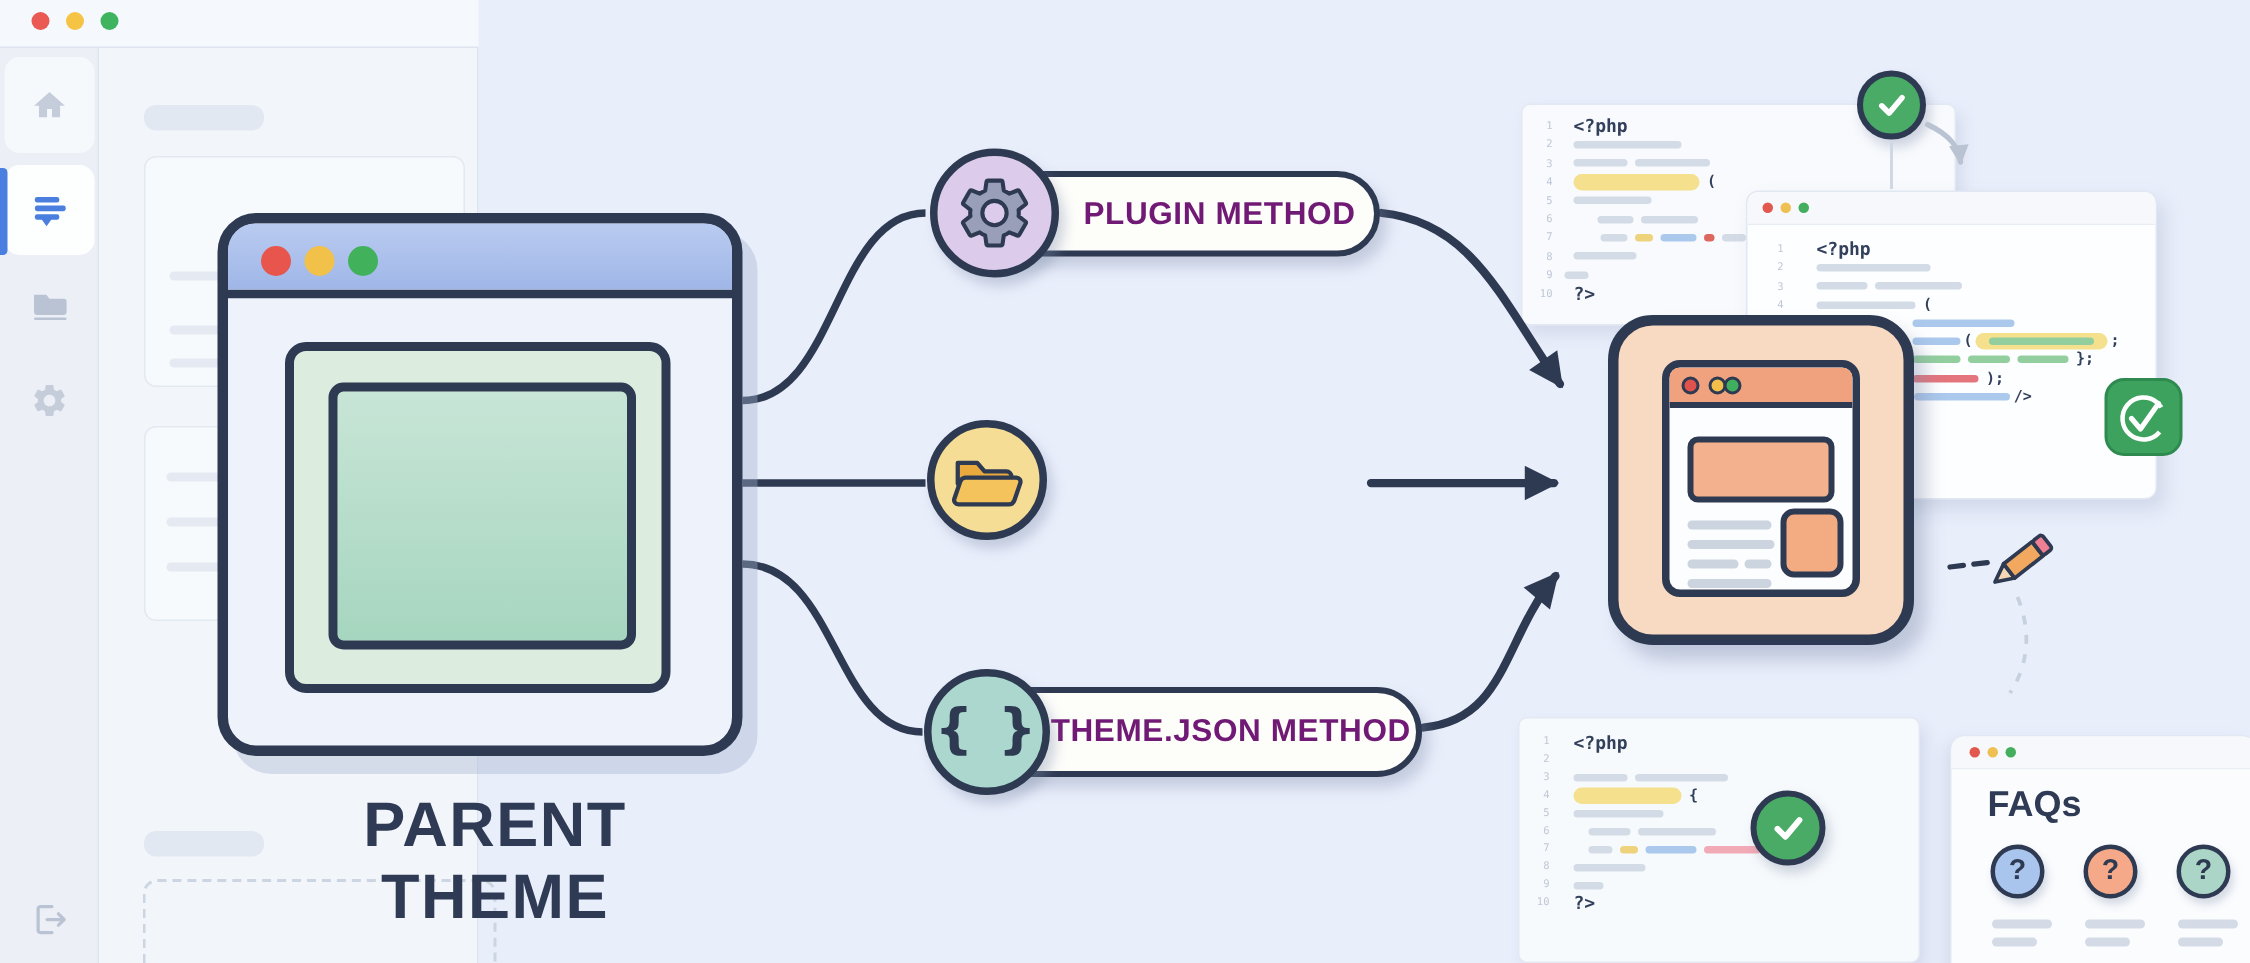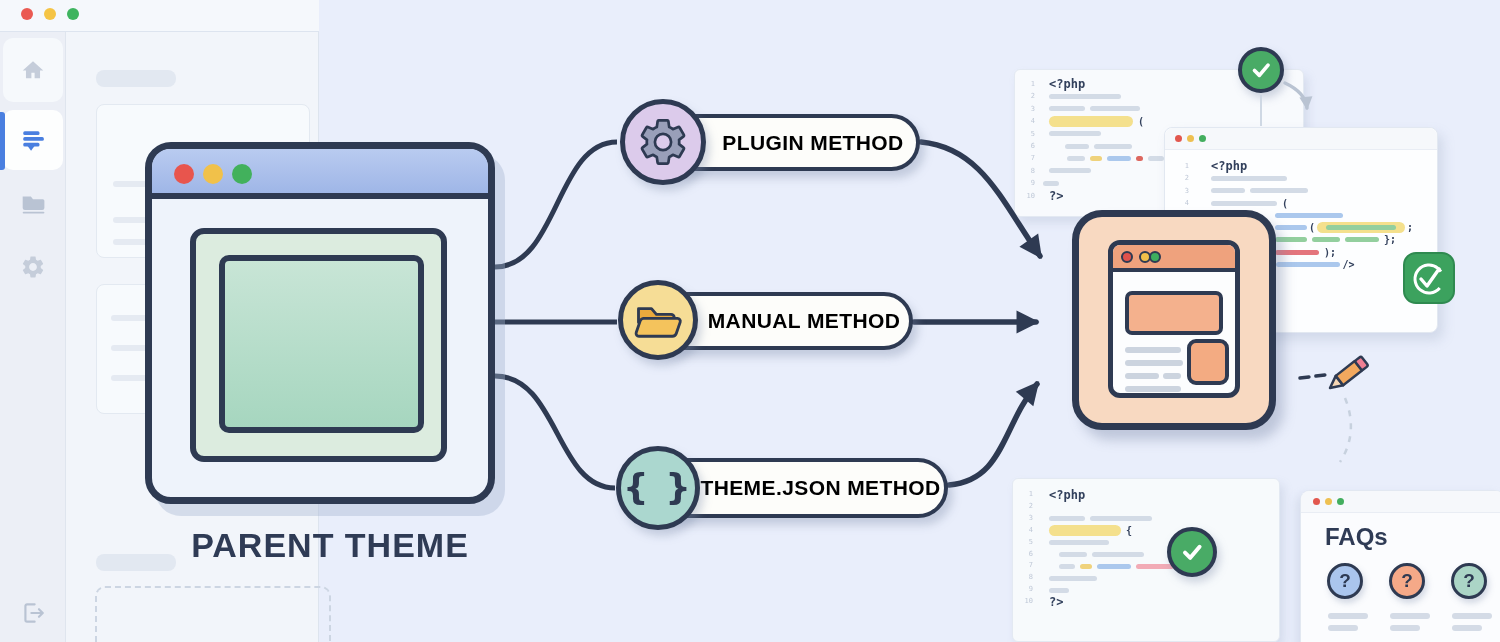--- a/index.html
+++ b/index.html
@@ -40,21 +40,21 @@
   
   .parent-window { position:absolute; left:145px; top:142px; width:350px; height:362px; background:#eef3fb; border:7px solid #2e3a52; border-radius:26px; z-index:4; box-shadow:10px 12px 0 rgba(163,178,208,.38);}
   .pw-titlebar { position:absolute; left:0; top:0; right:0; height:50px; background:linear-gradient(180deg,#b9cbf0,#9fb6e7); border-bottom:6px solid #2e3a52; border-radius:18px 18px 0 0;}
   .pw-dot { position:absolute; top:15px; width:20px; height:20px; border-radius:50%; }
   .pw-green-outer { position:absolute; left:38px; top:79px; width:257px; height:234px; background:#dcecdf; border:6px solid #2e3a52; border-radius:14px; }
   .pw-green-inner { position:absolute; left:23px; top:21px; width:205px; height:178px; background:linear-gradient(180deg,#c8e5d6,#a6d6bf); border:6px solid #2e3a52; border-radius:10px; }
   .diagram-label { position:absolute; text-align:center; font-weight:800; color:#2f3b55; letter-spacing:1px; z-index:4; }
 
   
   .method-pill { position:absolute; background:#fdfdfa; border:4px solid #2e3a52; border-radius:32px; display:flex; align-items:center; justify-content:center; z-index:4; box-shadow:5px 7px 9px rgba(125,140,170,.35);}
-  .method-pill span { font-weight:800; font-size:21px; color:#000000; letter-spacing:.4px; white-space:nowrap; }
+  .method-pill span { font-weight:800; font-size:21px; color:#701a75; letter-spacing:.4px; white-space:nowrap; }
   .method-circle { position:absolute; border-radius:50%; border:5px solid #2e3a52; display:flex; align-items:center; justify-content:center; z-index:5; box-shadow:4px 6px 8px rgba(125,140,170,.35);}
   .braces { font-weight:700; font-size:36px; color:#2e3a52; font-family:"DejaVu Sans",sans-serif; letter-spacing:2px; padding-bottom:4px;}
 
   
   .child-box { position:absolute; left:1072px; top:210px; width:204px; height:220px; background:#f8d9c1; border:7px solid #2e3a52; border-radius:30px; z-index:4; box-shadow:8px 10px 12px rgba(120,135,165,.38);}
   .mini-win { position:absolute; left:29px; top:23px; width:132px; height:158px; background:#fcfdfe; border:5px solid #2e3a52; border-radius:12px; overflow:hidden; }
   .mini-head { position:absolute; left:0; top:0; right:0; height:27px; background:#efa27d; border-bottom:4px solid #2e3a52; }
   .mini-dot { position:absolute; top:6px; width:12px; height:12px; border-radius:50%; border:2.5px solid #2e3a52; }
   .mini-block { position:absolute; border:4px solid #2e3a52; border-radius:7px; }
   .mini-line { position:absolute; height:6px; border-radius:3px; background:#ccd4df; }
@@ -374,34 +374,31 @@
   <div class="parent-window">
     <div class="pw-titlebar">
       <div class="pw-dot" style="left:22px;background:#e8554d;"></div>
       <div class="pw-dot" style="left:51px;background:#f1c14a;"></div>
       <div class="pw-dot" style="left:80px;background:#42b15c;"></div>
     </div>
     <div class="pw-green-outer">
       <div class="pw-green-inner"></div>
     </div>
   </div>
-  <div class="diagram-label" style="left:175px;top:526px;width:310px;font-size:34px;">PARENT THEME</div>
+  <div class="diagram-label" style="left:175px;top:526px;width:310px;font-size:42px;">PARENT THEME</div>
 
   <div class="method-pill" style="left:648px;top:114px;width:272px;height:57px;padding-left:58px;">
     <span>PLUGIN METHOD</span>
   </div>
   <div class="method-circle" style="left:620px;top:99px;width:86px;height:86px;background:#dccbeb;">
     <svg width="54" height="54" viewBox="0 0 24 24">
         <path fill="#999fb9" stroke="#2e3a52" stroke-width="1.2" stroke-linejoin="round" d="M19.14,12.94c0.04-0.3,0.06-0.61,0.06-0.94c0-0.32-0.02-0.64-0.07-0.94l2.03-1.58c0.18-0.14,0.23-0.41,0.12-0.61l-1.92-3.32c-0.12-0.22-0.37-0.29-0.59-0.22l-2.39,0.96c-0.5-0.38-1.03-0.7-1.62-0.94L14.4,2.81c-0.04-0.24-0.24-0.41-0.48-0.41h-3.84c-0.24,0-0.43,0.17-0.47,0.41L9.25,5.35C8.66,5.59,8.12,5.92,7.63,6.29L5.24,5.33c-0.22-0.08-0.47,0-0.59,0.22L2.74,8.87C2.62,9.08,2.66,9.34,2.86,9.48l2.03,1.58C4.84,11.36,4.8,11.69,4.8,12s0.02,0.64,0.07,0.94l-2.03,1.58c-0.18,0.14-0.23,0.41-0.12,0.61l1.92,3.32c0.12,0.22,0.37,0.29,0.59,0.22l2.39-0.96c0.5,0.38,1.03,0.7,1.62,0.94l0.36,2.54c0.05,0.24,0.24,0.41,0.48,0.41h3.84c0.24,0,0.44-0.17,0.47-0.41l0.36-2.54c0.59-0.24,1.13-0.56,1.62-0.94l2.39,0.96c0.22,0.08,0.47,0,0.59-0.22l1.92-3.32c0.12-0.22,0.07-0.47-0.12-0.61L19.14,12.94z M12,15.6c-1.98,0-3.6-1.62-3.6-3.6s1.62-3.6,3.6-3.6s3.6,1.62,3.6,3.6S13.98,15.6,12,15.6z"></path>
       </svg>
   </div>
 
-  <div class="method-pill" style="left:645px;top:292px;width:268px;height:58px;padding-left:50px;">
-    <span>MANUAL METHOD</span>
-  </div>
   <div class="method-circle" style="left:618px;top:280px;width:80px;height:80px;background:#f6dd96;">
     <svg width="52" height="44" viewBox="0 0 64 52">
       <path d="M8 12 h16 l6 7 h18 a4 4 0 0 1 4 4 v6 H8 z" fill="#e9a93d" stroke="#2e3a52" stroke-width="3.5" stroke-linejoin="round"></path>
       <path d="M14 24 h42 a3.5 3.5 0 0 1 3.3 4.6 l-4.8 14 a5 5 0 0 1 -4.7 3.4 H8.5 a3.5 3.5 0 0 1 -3.3-4.6 l4.8-14 A5 5 0 0 1 14 24 z" fill="#f4c35c" stroke="#2e3a52" stroke-width="3.5" stroke-linejoin="round"></path>
     </svg>
   </div>
 
   <div class="method-pill" style="left:645px;top:458px;width:303px;height:60px;padding-left:48px;">
     <span>THEME.JSON METHOD</span>
   </div>

